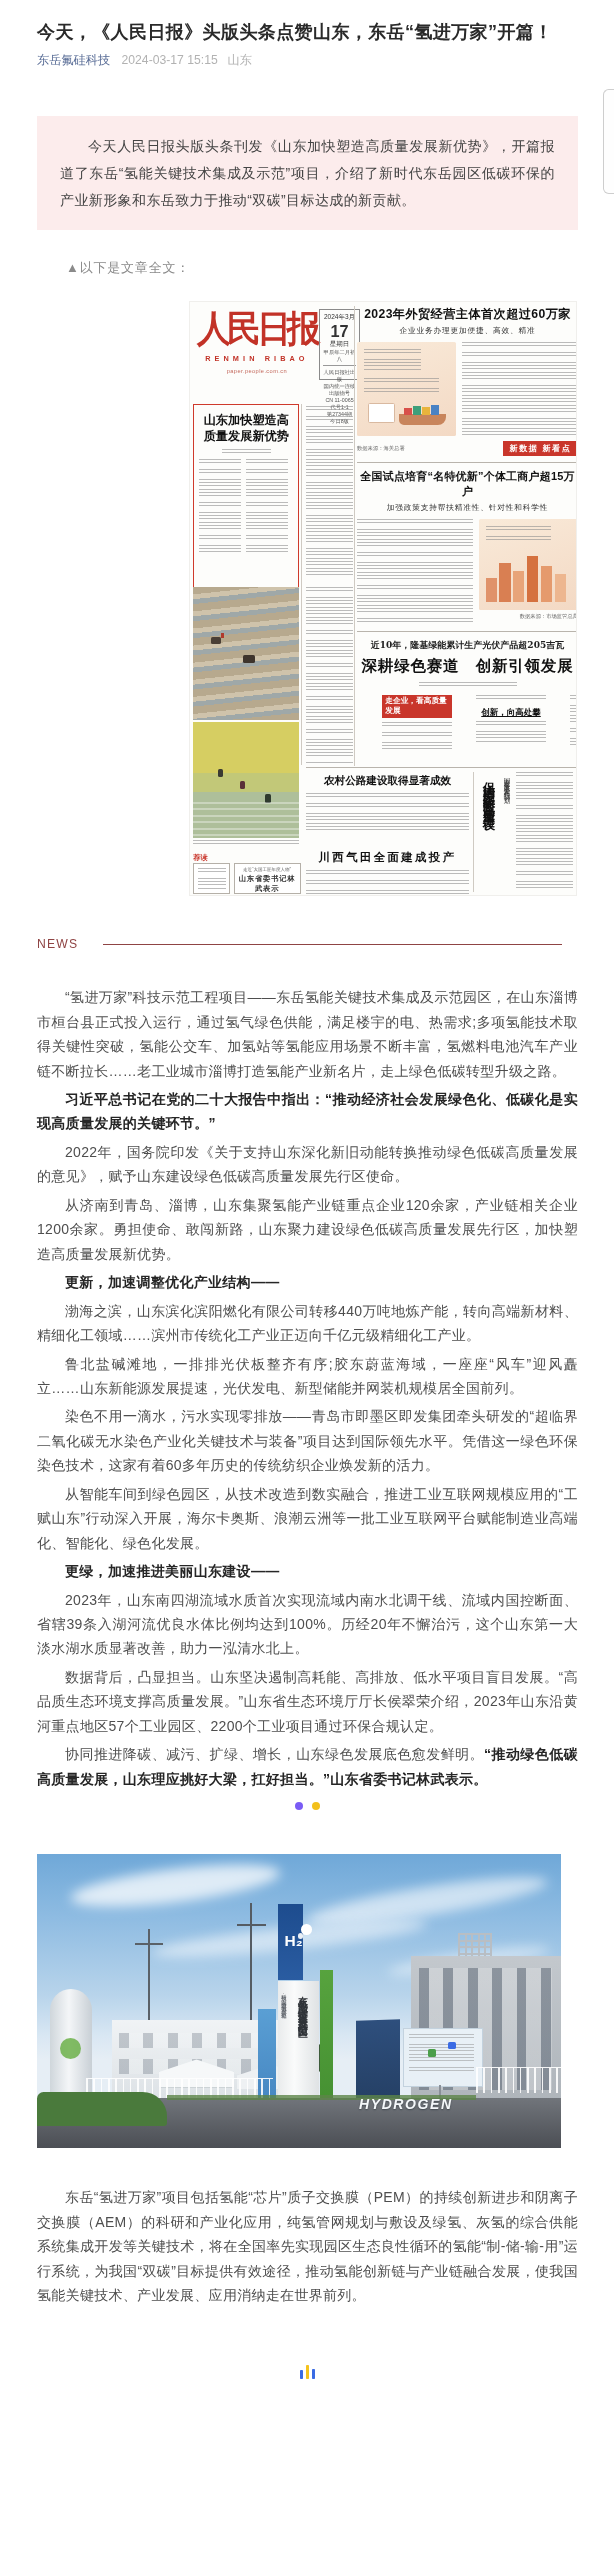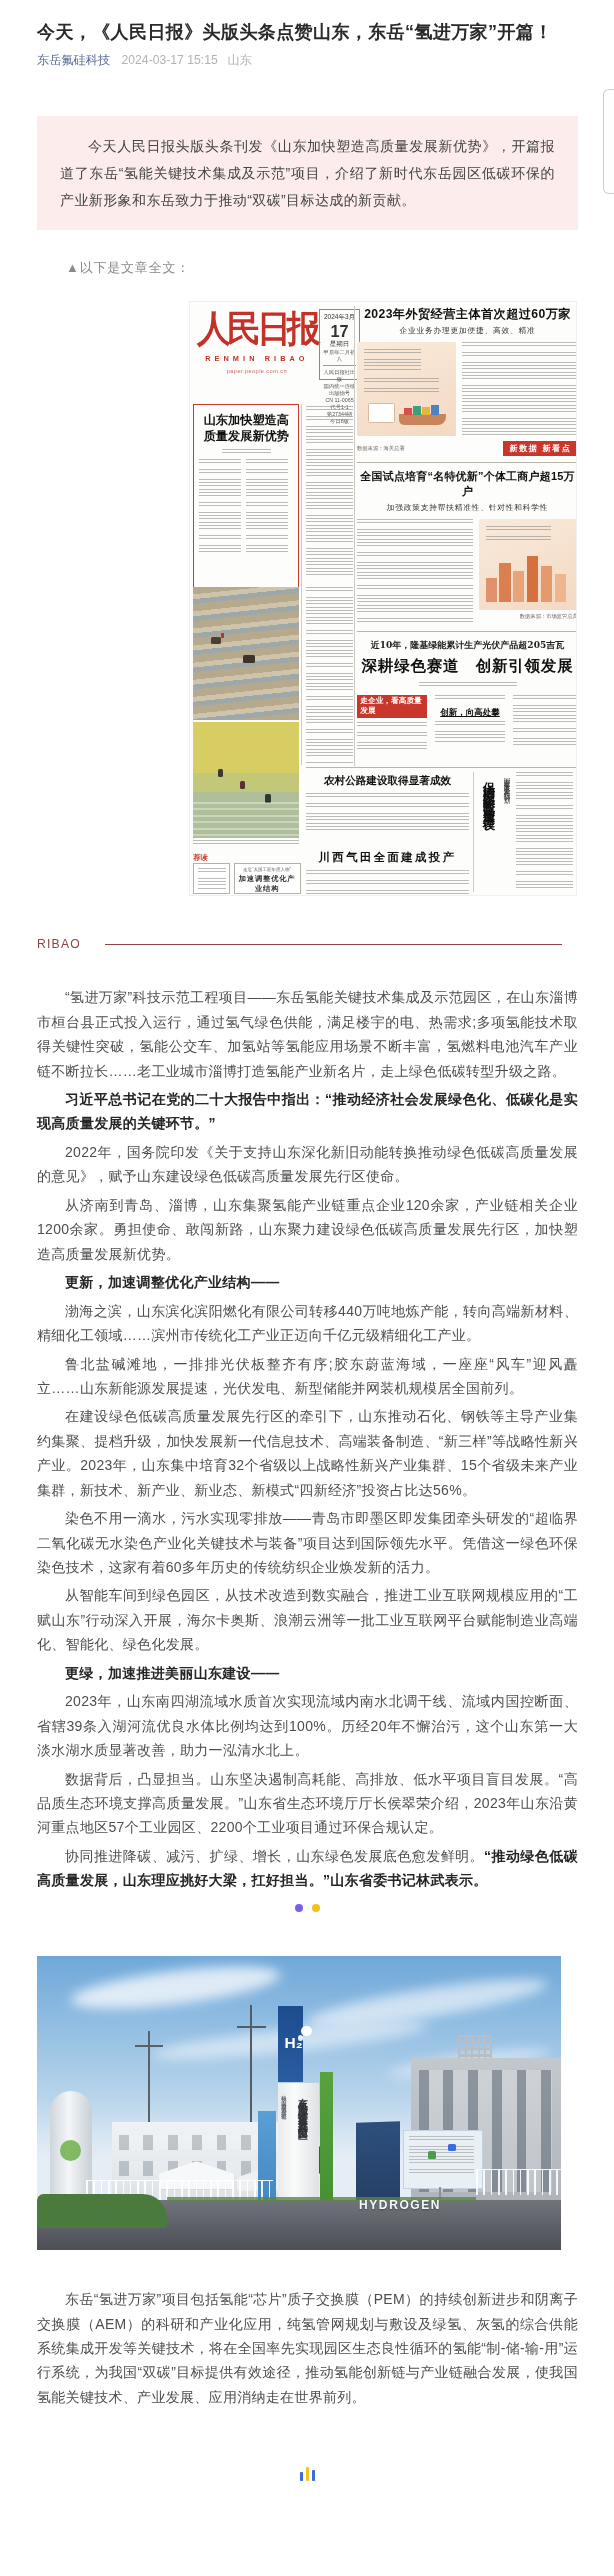--- a/index.html
+++ b/index.html
@@ -60,21 +60,21 @@
   .dots i{width:8.1px;height:8.1px;border-radius:50%;display:block;}
   
   .photo{position:relative;width:524px;height:294px;margin-top:44px;overflow:hidden;cursor:pointer;background:linear-gradient(180deg,#6fa8d8 0%,#8fbce2 22%,#b8d4eb 48%,#d9e7f3 62%,#e6eef5 70%);}
   .photo .abs{position:absolute;}
   .cloud{background:rgba(255,255,255,.75);filter:blur(5.7px);border-radius:50%;}
   .pylon-blue{background:linear-gradient(180deg,#1d4c8e,#2a5ca1);}
   .pylon-white{background:linear-gradient(90deg,#e9ebec,#fafbfb 40%,#dfe2e4);}
   .h2logo{color:#fff;font-weight:700;font-size:15.5px;font-family:"Liberation Sans",sans-serif;}
   .signmain{font-size:9.8px;font-weight:700;color:#2f3338;letter-spacing:2.4px;}
   .signside{font-size:5.3px;color:#5a5f66;letter-spacing:0.8px;}
-  .hydro{color:#f4f7fa;font-weight:700;font-size:12px;letter-spacing:1.6px;text-shadow:0 0.8px 1.6px rgba(20,30,40,.45);}
+  .hydro{color:#f4f7fa;font-weight:700;font-style:italic;font-size:14px;letter-spacing:1.6px;text-shadow:0 0.8px 1.6px rgba(20,30,40,.45);}
   .win{background-image:repeating-linear-gradient(90deg,rgba(72,84,100,.55) 0,rgba(72,84,100,.55) 9.8px,rgba(255,255,255,.25) 9.8px,rgba(255,255,255,.25) 24.4px);}
   .fence{background-image:repeating-linear-gradient(90deg,#fff 0,#fff 1.6px,transparent 1.6px,transparent 7.3px);border-top:1.6px solid #fff;}
   
   .bars{margin-top:57px;display:flex;justify-content:center;align-items:flex-end;gap:2.4px;height:14.6px;}
   .bars i{width:3.3px;display:block;border-radius:0.8px;}
 </style>
 </head>
 <body>
 
 <div class="col">
@@ -153,21 +153,21 @@
             <div style="position:absolute;left:76px;bottom:8.1px;width:11.4px;height:28px;background:#edb68f;"></div>
           </div>
           <div class="npcap" style="margin-top:3.3px;text-align:right;">数据来源：市场监管总局</div>
         </div>
       </div>
 
       <div class="np-rule-h" style="margin:8.1px 0 6.5px 0;"></div>
       <div class="np-kicker serif">近10年，隆基绿能累计生产光伏产品超205吉瓦</div>
       <div class="np-big" style="margin-top:4.1px;">深耕绿色赛道　创新引领发展</div>
       <div class="mt" style="width:98px;height:5.7px;margin:5.7px auto 0 auto;"></div>
-      <div style="display:flex;gap:8px;margin-top:6.5px;">
+      <div style="display:flex;gap:24px;margin-top:6.5px;margin-left:25px;">
         <div style="width:70px;">
           <div class="redlabel">走企业，看高质量发展</div>
           <div class="mt" style="width:70px;height:29px;margin-top:4.1px;"></div>
         </div>
         <div style="width:70px;">
           <div class="mt" style="width:70px;height:9.8px;"></div>
           <div class="np-colsub" style="margin:2.4px 0;">创新，向高处攀</div>
           <div class="mt" style="width:70px;height:23px;"></div>
         </div>
         <div class="mt" style="width:68px;height:50px;"></div>
@@ -200,53 +200,52 @@
       <div style="position:absolute;left:0;bottom:0;width:100%;height:36px;background-image:repeating-linear-gradient(180deg,rgba(255,255,255,.35) 0 1.6px,transparent 1.6px 6.5px);"></div>
     </div>
     <div class="abs mt" style="left:3.3px;top:538px;width:106px;height:9.8px;"></div>
     <div class="abs" style="left:3.3px;top:551px;color:#c9362b;font-weight:700;font-size:7.3px;">荐读</div>
     <div class="abs" style="left:3.3px;top:561px;display:flex;gap:3.3px;">
       <div class="smallbox" style="width:37px;height:31px;padding:3.3px;">
           <div class="mt" style="width:100%;height:100%;"></div>
         </div>
       <div class="smallbox" style="width:67px;height:31px;padding:2.4px 1.6px;text-align:center;">
         <div style="font-size:4.5px;color:#666;">走近“大国工匠年度人物”</div>
-        <div class="serif" style="font-size:7.3px;font-weight:700;letter-spacing:0.8px;margin-top:2.4px;">加速调整优化产业结构</div>
+        <div class="serif" style="font-size:7.3px;font-weight:700;letter-spacing:0.8px;margin-top:2.4px;">山东省委书记林武表示</div>
       </div>
     </div>
 
     <div class="abs np-rule-h" style="left:116px;top:465px;width:272px;"></div>
     <div class="abs" style="left:116px;top:472px;width:163px;">
       <div class="np-h5 serif">农村公路建设取得显著成效</div>
       <div class="mt" style="width:163px;height:39px;margin-top:4.9px;"></div>
       <div class="np-h6 serif" style="margin-top:18px;">川西气田全面建成投产</div>
       <div class="mt" style="width:163px;height:36px;margin-top:4.9px;"></div>
     </div>
     <div class="abs np-rule-v" style="left:283px;top:470px;height:120px;"></div>
     <div class="abs" style="left:290px;top:470px;height:120px;display:flex;gap:4.9px;">
       <div class="vrl serif" style="font-size:12.2px;font-weight:700;letter-spacing:3.3px;color:#111;height:120px;">促进国家级新区高质量建设</div>
       <div class="vrl" style="font-size:6.5px;color:#333;letter-spacing:1.6px;height:114px;">国家发展改革委发布行动计划</div>
       <div class="mt" style="width:57px;height:119px;"></div>
     </div>
   </div>
 
   <div class="news-head">
-    <span class="lbl">RIBAO</span>
+    <span class="lbl">NEWS</span>
     <span class="line"></span>
   </div>
 
   <div class="article">
       <p class="para"><span>“氢进万家”科技示范工程项目——东岳氢能关键技术集成及示范园区，在山东淄博市桓台县正式投入运行，通过氢气绿色供能，满足楼宇的电、热需求;多项氢能技术取得关键性突破，氢能公交车、加氢站等氢能应用场景不断丰富，氢燃料电池汽车产业链不断拉长……老工业城市淄博打造氢能产业新名片，走上绿色低碳转型升级之路。</span></p>
       <p class="para"><span class="b">习近平总书记在党的二十大报告中指出：“推动经济社会发展绿色化、低碳化是实现高质量发展的关键环节。”</span></p>
       <p class="para"><span>2022年，国务院印发《关于支持山东深化新旧动能转换推动绿色低碳高质量发展的意见》，赋予山东建设绿色低碳高质量发展先行区使命。</span></p>
       <p class="para"><span>从济南到青岛、淄博，山东集聚氢能产业链重点企业120余家，产业链相关企业1200余家。勇担使命、敢闯新路，山东聚力建设绿色低碳高质量发展先行区，加快塑造高质量发展新优势。</span></p>
       <p class="para"><span class="b">更新，加速调整优化产业结构——</span></p>
       <p class="para"><span>渤海之滨，山东滨化滨阳燃化有限公司转移440万吨地炼产能，转向高端新材料、精细化工领域……滨州市传统化工产业正迈向千亿元级精细化工产业。</span></p>
       <p class="para"><span>鲁北盐碱滩地，一排排光伏板整齐有序;胶东蔚蓝海域，一座座“风车”迎风矗立……山东新能源发展提速，光伏发电、新型储能并网装机规模居全国前列。</span></p>
-      <p class="para"><span>在建设绿色低碳高质量发展先行区的牵引下，山东推动石化、钢铁等主导产业集约集聚、提档升级，加快发展新一代信息技术、高端装备制造、“新三样”等战略性新兴产业。2023年，山东集中培育32个省级以上战略性新兴产业集群、15个省级未来产业集群，新技术、新产业、新业态、新模式“四新经济”投资占比达56%。</span></p>
       <p class="para"><span>染色不用一滴水，污水实现零排放——青岛市即墨区即发集团牵头研发的“超临界二氧化碳无水染色产业化关键技术与装备”项目达到国际领先水平。凭借这一绿色环保染色技术，这家有着60多年历史的传统纺织企业焕发新的活力。</span></p>
       <p class="para"><span>从智能车间到绿色园区，从技术改造到数实融合，推进工业互联网规模应用的“工赋山东”行动深入开展，海尔卡奥斯、浪潮云洲等一批工业互联网平台赋能制造业高端化、智能化、绿色化发展。</span></p>
       <p class="para"><span class="b">更绿，加速推进美丽山东建设——</span></p>
       <p class="para"><span>2023年，山东南四湖流域水质首次实现流域内南水北调干线、流域内国控断面、省辖39条入湖河流优良水体比例均达到100%。历经20年不懈治污，这个山东第一大淡水湖水质显著改善，助力一泓清水北上。</span></p>
       <p class="para"><span>数据背后，凸显担当。山东坚决遏制高耗能、高排放、低水平项目盲目发展。“高品质生态环境支撑高质量发展。”山东省生态环境厅厅长侯翠荣介绍，2023年山东沿黄河重点地区57个工业园区、2200个工业项目通过环保合规认定。</span></p>
       <p class="para"><span>协同推进降碳、减污、扩绿、增长，山东绿色发展底色愈发鲜明。</span><span class="b">“推动绿色低碳高质量发展，山东理应挑好大梁，扛好担当。”山东省委书记林武表示。</span></p>
     </div>
 
   <div class="dots">
     <i style="background: rgb(122, 92, 245);"></i>

